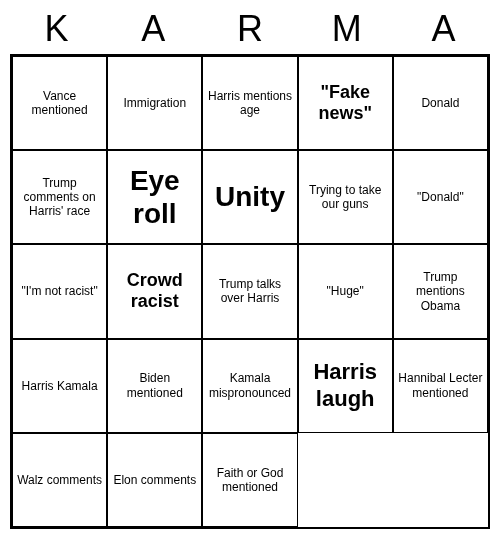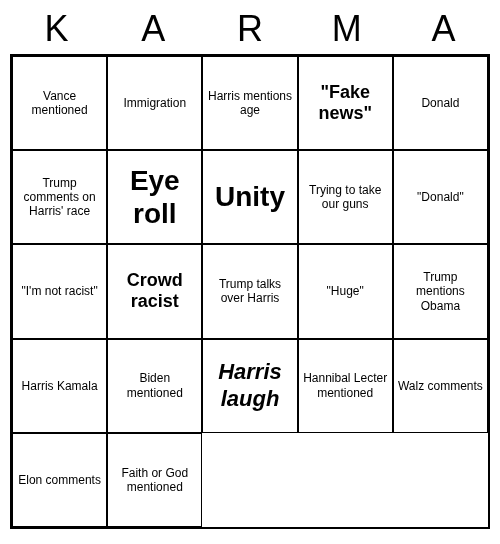--- a/index.html
+++ b/index.html
@@ -40,21 +40,20 @@
       align-items: center;
       justify-content: center;
       text-align: center;
       padding: 4px;
       font-size: 12px;
       line-height: 1.2;
     }
     .cell.large {
       font-size: 22px;
       font-weight: bold;
-      font-style: italic;
     }
     .cell.xlarge {
       font-size: 28px;
       font-weight: bold;
     }
     .cell.medium {
       font-size: 18px;
       font-weight: bold;
     }
   </style>
@@ -80,18 +79,19 @@
     <div class="cell xlarge">Unity</div>
     <div class="cell">Trying to take our guns</div>
     <div class="cell">"Donald"</div>
     <div class="cell">"I'm not racist"</div>
     <div class="cell medium">Crowd racist</div>
     <div class="cell">Trump talks over Harris</div>
     <div class="cell">"Huge"</div>
     <div class="cell">Trump mentions Obama</div>
     <div class="cell">Harris Kamala</div>
     <div class="cell">Biden mentioned</div>
+    <div class="cell">Kamala mispronounced</div>
     <div class="cell large">Harris laugh</div>
     <div class="cell">Hannibal Lecter mentioned</div>
     <div class="cell">Walz comments</div>
     <div class="cell">Elon comments</div>
     <div class="cell">Faith or God mentioned</div>
   </div>
 
 </body></html>

